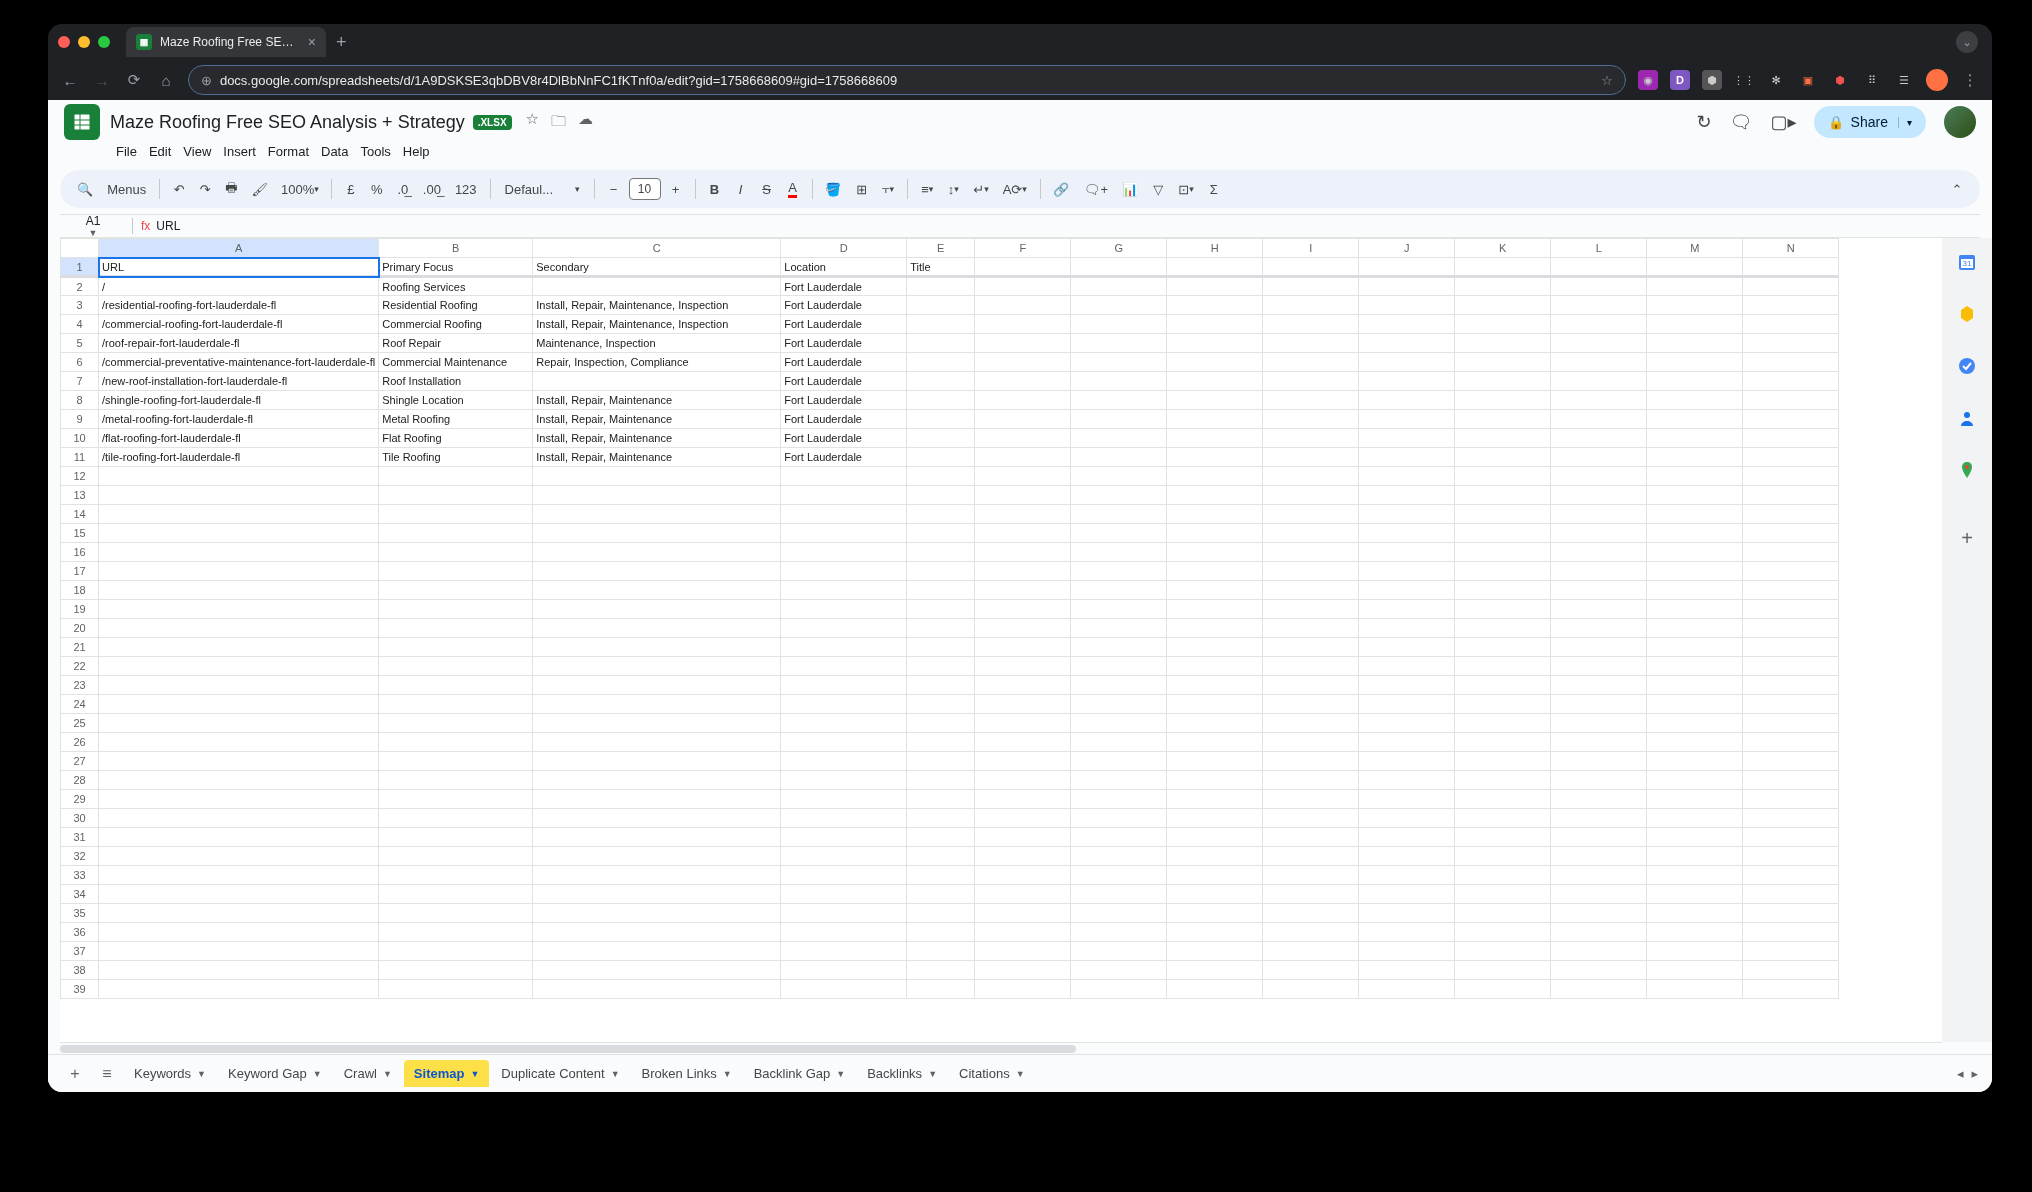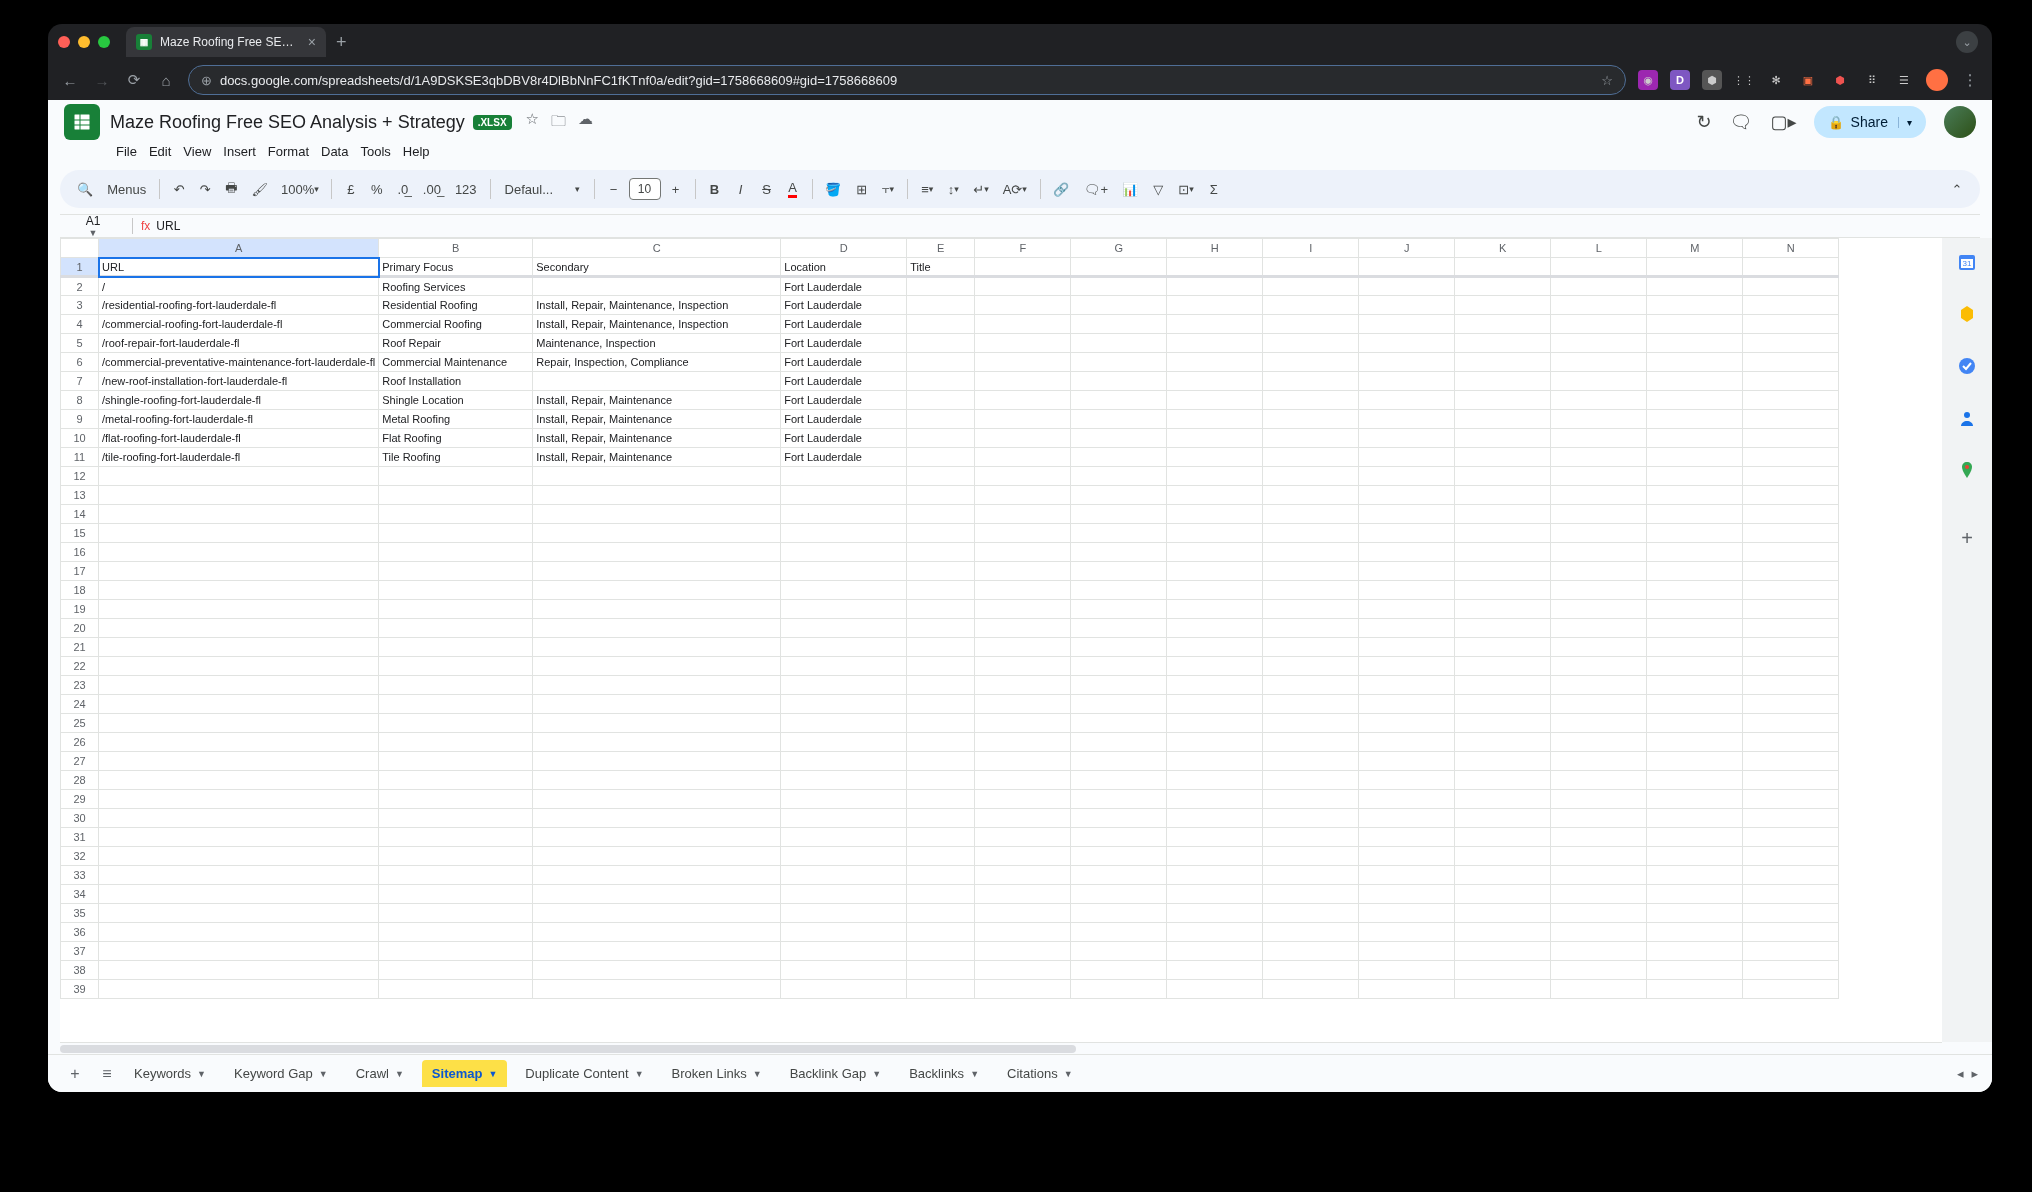--- a/index.html
+++ b/index.html
@@ -974,21 +974,21 @@
       </div>
     </div>
 
     <div class="hscroll">
         <div class="thumb"></div>
       </div>
 
     <div class="sheet-tabs">
       <span class="add">+</span>
       <span class="all">≡</span>
-      <div id="sheettabs" style="display:flex;gap:8px;">
+      <div id="sheettabs" style="display:flex;gap:2px;">
           <div class="sheet-tab">
             <span>Keywords</span>
             <span class="dd">▼</span>
           </div>
           <div class="sheet-tab">
             <span>Keyword Gap</span>
             <span class="dd">▼</span>
           </div>
           <div class="sheet-tab">
             <span>Crawl</span>

